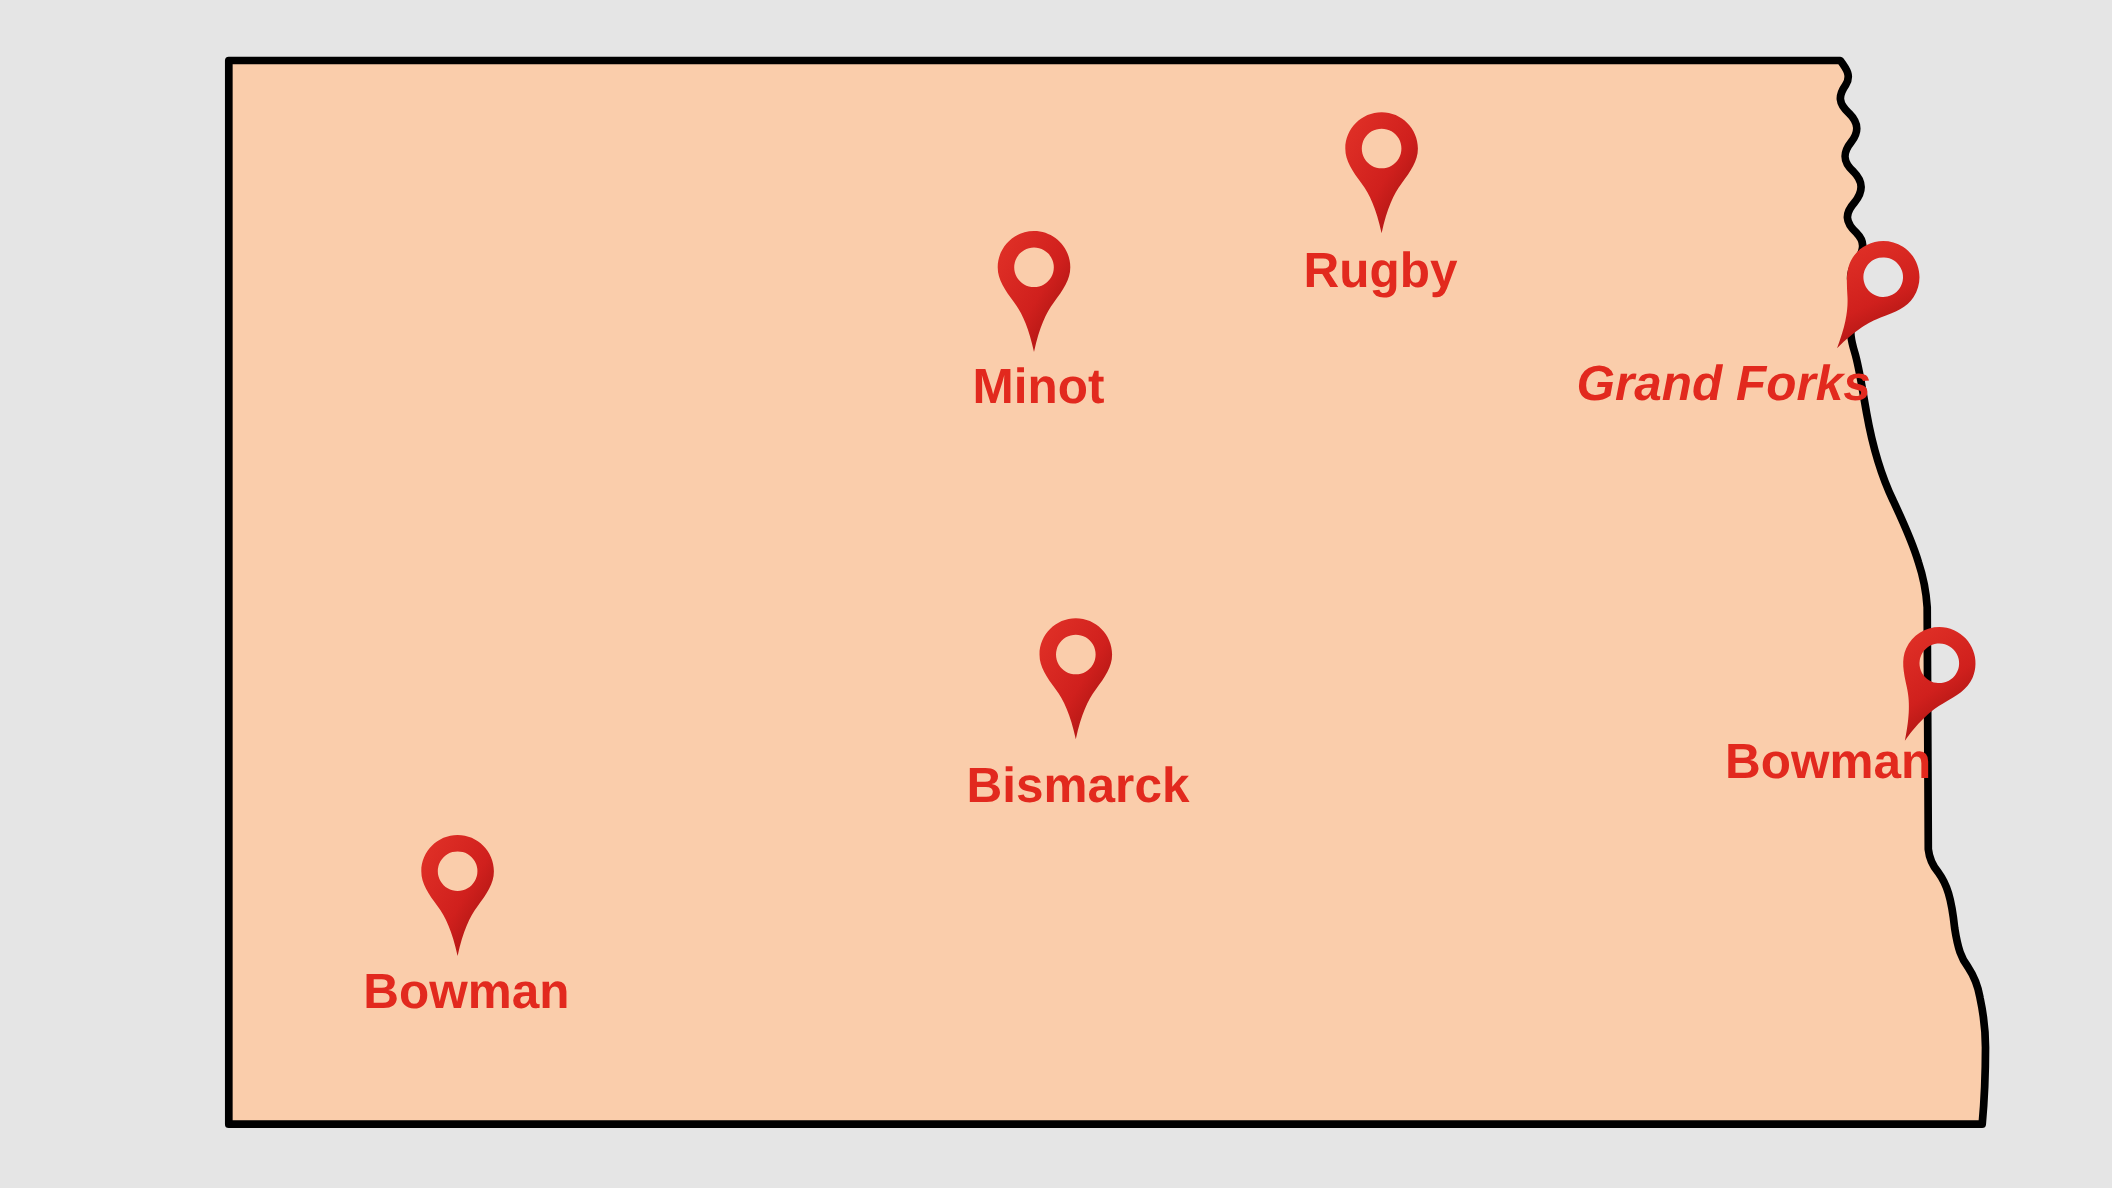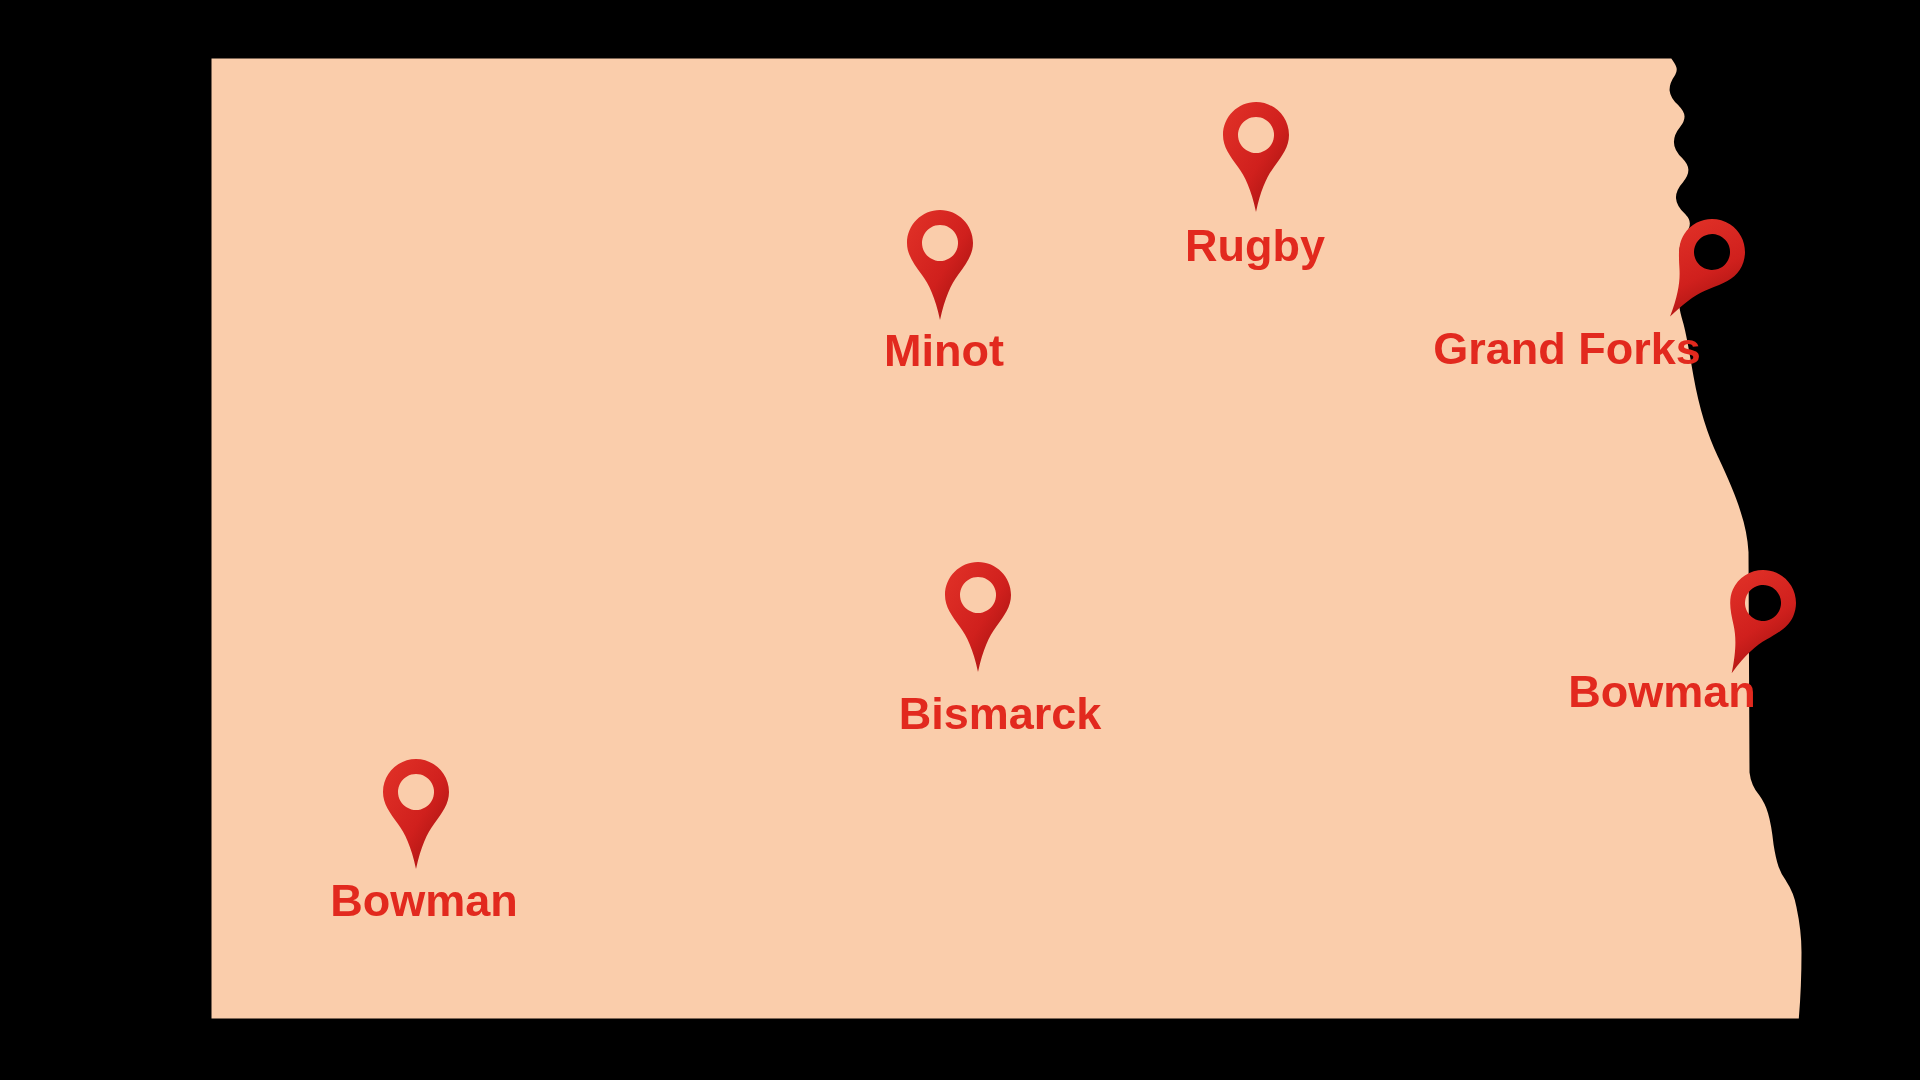--- a/index.html
+++ b/index.html
@@ -8,21 +8,21 @@
     background: #ffffff;
     width: 1920px;
     height: 1080px;
     overflow: hidden;
     font-family: "Liberation Sans", sans-serif;
   }
   .stage {
     position: relative;
     width: 1920px;
     height: 1080px;
-    background: #000000;
+    background: #e5e5e5;
   }
   .map-outline-svg {
     position: absolute;
     left: 0;
     top: 0;
     z-index: 1;
   }
   .pin {
     position: absolute;
     width: 68px;
@@ -105,18 +105,18 @@
     </svg>
   <svg class="pin" viewBox="0 0 68 112" style="left: 1729px; top: 569px; transform: rotate(24deg);">
       <use href="#pinShape"></use>
     </svg>
   <svg class="pin" viewBox="0 0 68 112" style="left: 382px; top: 758px;">
       <use href="#pinShape"></use>
     </svg>
 
   <div class="city-label" style="left: 1255px; top: 222px;">Rugby</div>
   <div class="city-label" style="left: 944px; top: 327px; text-align: center;">Minot</div>
-  <div class="city-label" style="left: 1567px; top: 325px;">Grand Forks</div>
-  <div class="city-label" style="left: 980px; top: 690px; margin-left: 20px;">Bismarck</div>
+  <div class="city-label" style="left: 1567px; top: 325px; font-style: italic;">Grand Forks</div>
+  <div class="city-label" style="left: 980px; top: 690px;">Bismarck</div>
   <div class="city-label" style="left: 1662px; top: 668px;">Bowman</div>
   <div class="city-label" style="left: 424px; top: 877px;">Bowman</div>
 
 </div>
 
 </body></html>

